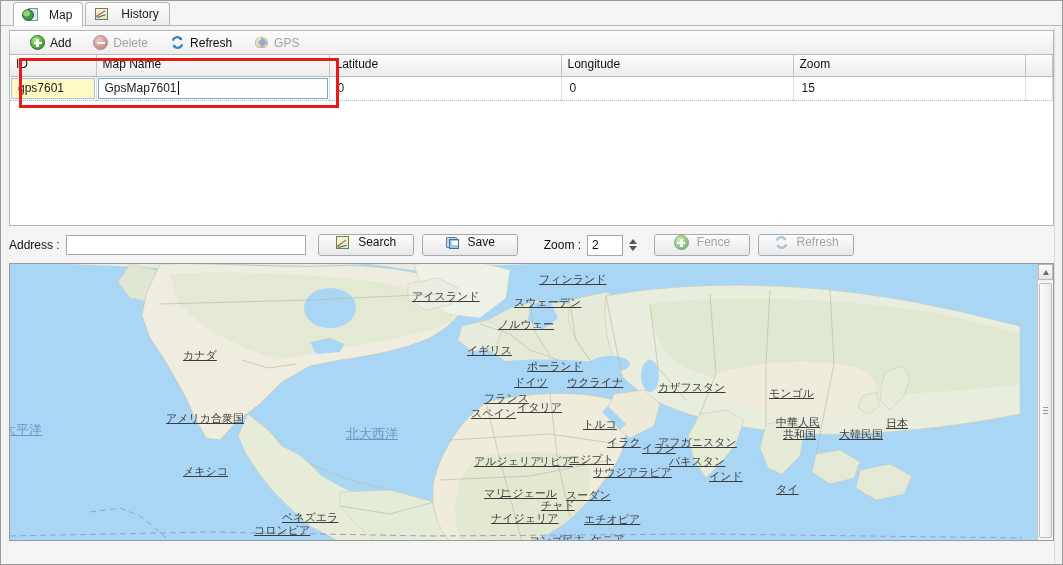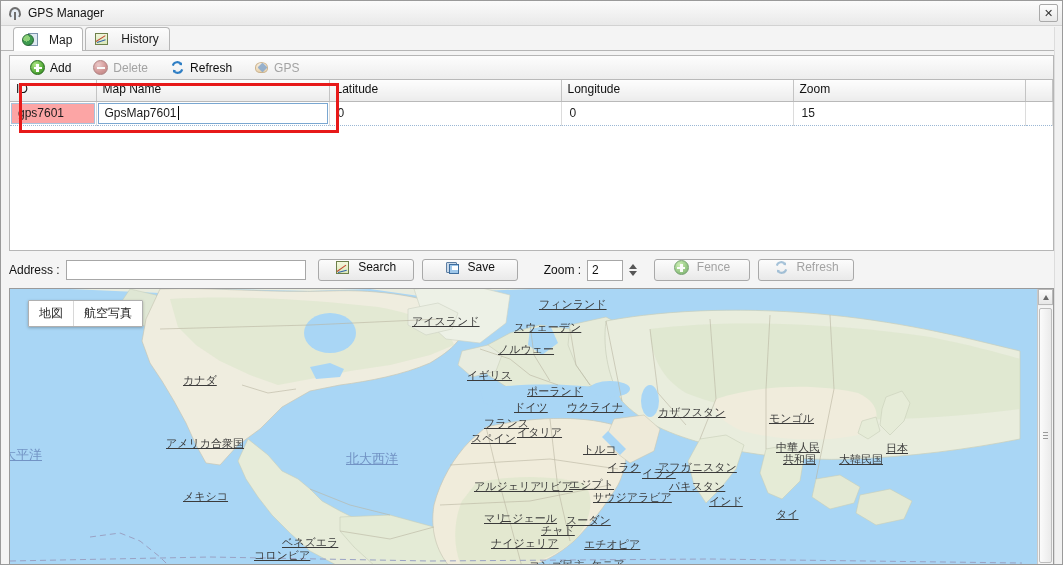--- a/index.html
+++ b/index.html
@@ -208,21 +208,21 @@
     vertical-align: middle;
   }
   .cell {
     height: 21px; margin: 1px;
     display: flex; align-items: center;
     padding-left: 6px;
     font-size: 12px; color: #1a1a1a;
     border: 1px solid transparent;
   }
   .cell.selected {
-    background: #fca5a5;
+    background: #fef9c3;
     border: 1px solid #a8c3dd;
   }
   .cell.editing {
     background: #fff;
     border: 1px solid #7aa7d1;
   }
   .caret {
     display: inline-block;
     width: 1px; height: 14px;
     background: #000;
@@ -417,28 +417,20 @@
     position: absolute; right: 0; top: 26px; bottom: 0;
     width: 8px; background: #f1f1f1;
     border-left: 1px solid #dcdcdc;
   }
 </style>
 </head>
 <body>
 
 <div id="app">
 
-  <div class="titlebar">
-    <span class="title-icon">
-      <span class="dish"></span>
-        <span class="stem"></span>
-    </span>
-    <span class="title-text">GPS Manager</span>
-    <span class="close-btn">✕</span>
-  </div>
 
   <div class="tabstrip">
     <div class="tab active">
       <span class="tab-ico ico-map">
           <span class="pg"></span>
           <span class="gl"></span>
         </span>
       <span>Map</span>
     </div>
     <div class="tab">
@@ -659,24 +651,20 @@
           <path d="M300 200 L340 216 L380 226"></path>
           <path d="M330 242 L380 250 L424 238"></path>
         </g>
 
         <g stroke="#9aa2c4" stroke-width="1" stroke-dasharray="6 4" fill="none">
           <path d="M80 248 L110 244 L130 252 L150 268 L160 278"></path>
           <path d="M0 272 L200 268 L420 272 L700 270 L1012 274"></path>
         </g>
       </svg>
 
-      <div class="maptype">
-        <div>地図</div>
-        <div>航空写真</div>
-      </div>
 
       <div id="map-labels">
           <div class="mlabel ocean" style="left: -7px; top: 157px;">大平洋</div>
           <div class="mlabel ocean" style="left: 336px; top: 161px;">北大西洋</div>
           <div class="mlabel" style="left: 173px; top: 84px;">カナダ</div>
           <div class="mlabel" style="left: 156px; top: 147px;">アメリカ合衆国</div>
           <div class="mlabel" style="left: 173px; top: 200px;">メキシコ</div>
           <div class="mlabel" style="left: 272px; top: 246px;">ベネズエラ</div>
           <div class="mlabel" style="left: 244px; top: 259px;">コロンビア</div>
           <div class="mlabel" style="left: 402px; top: 25px;">アイスランド</div>

